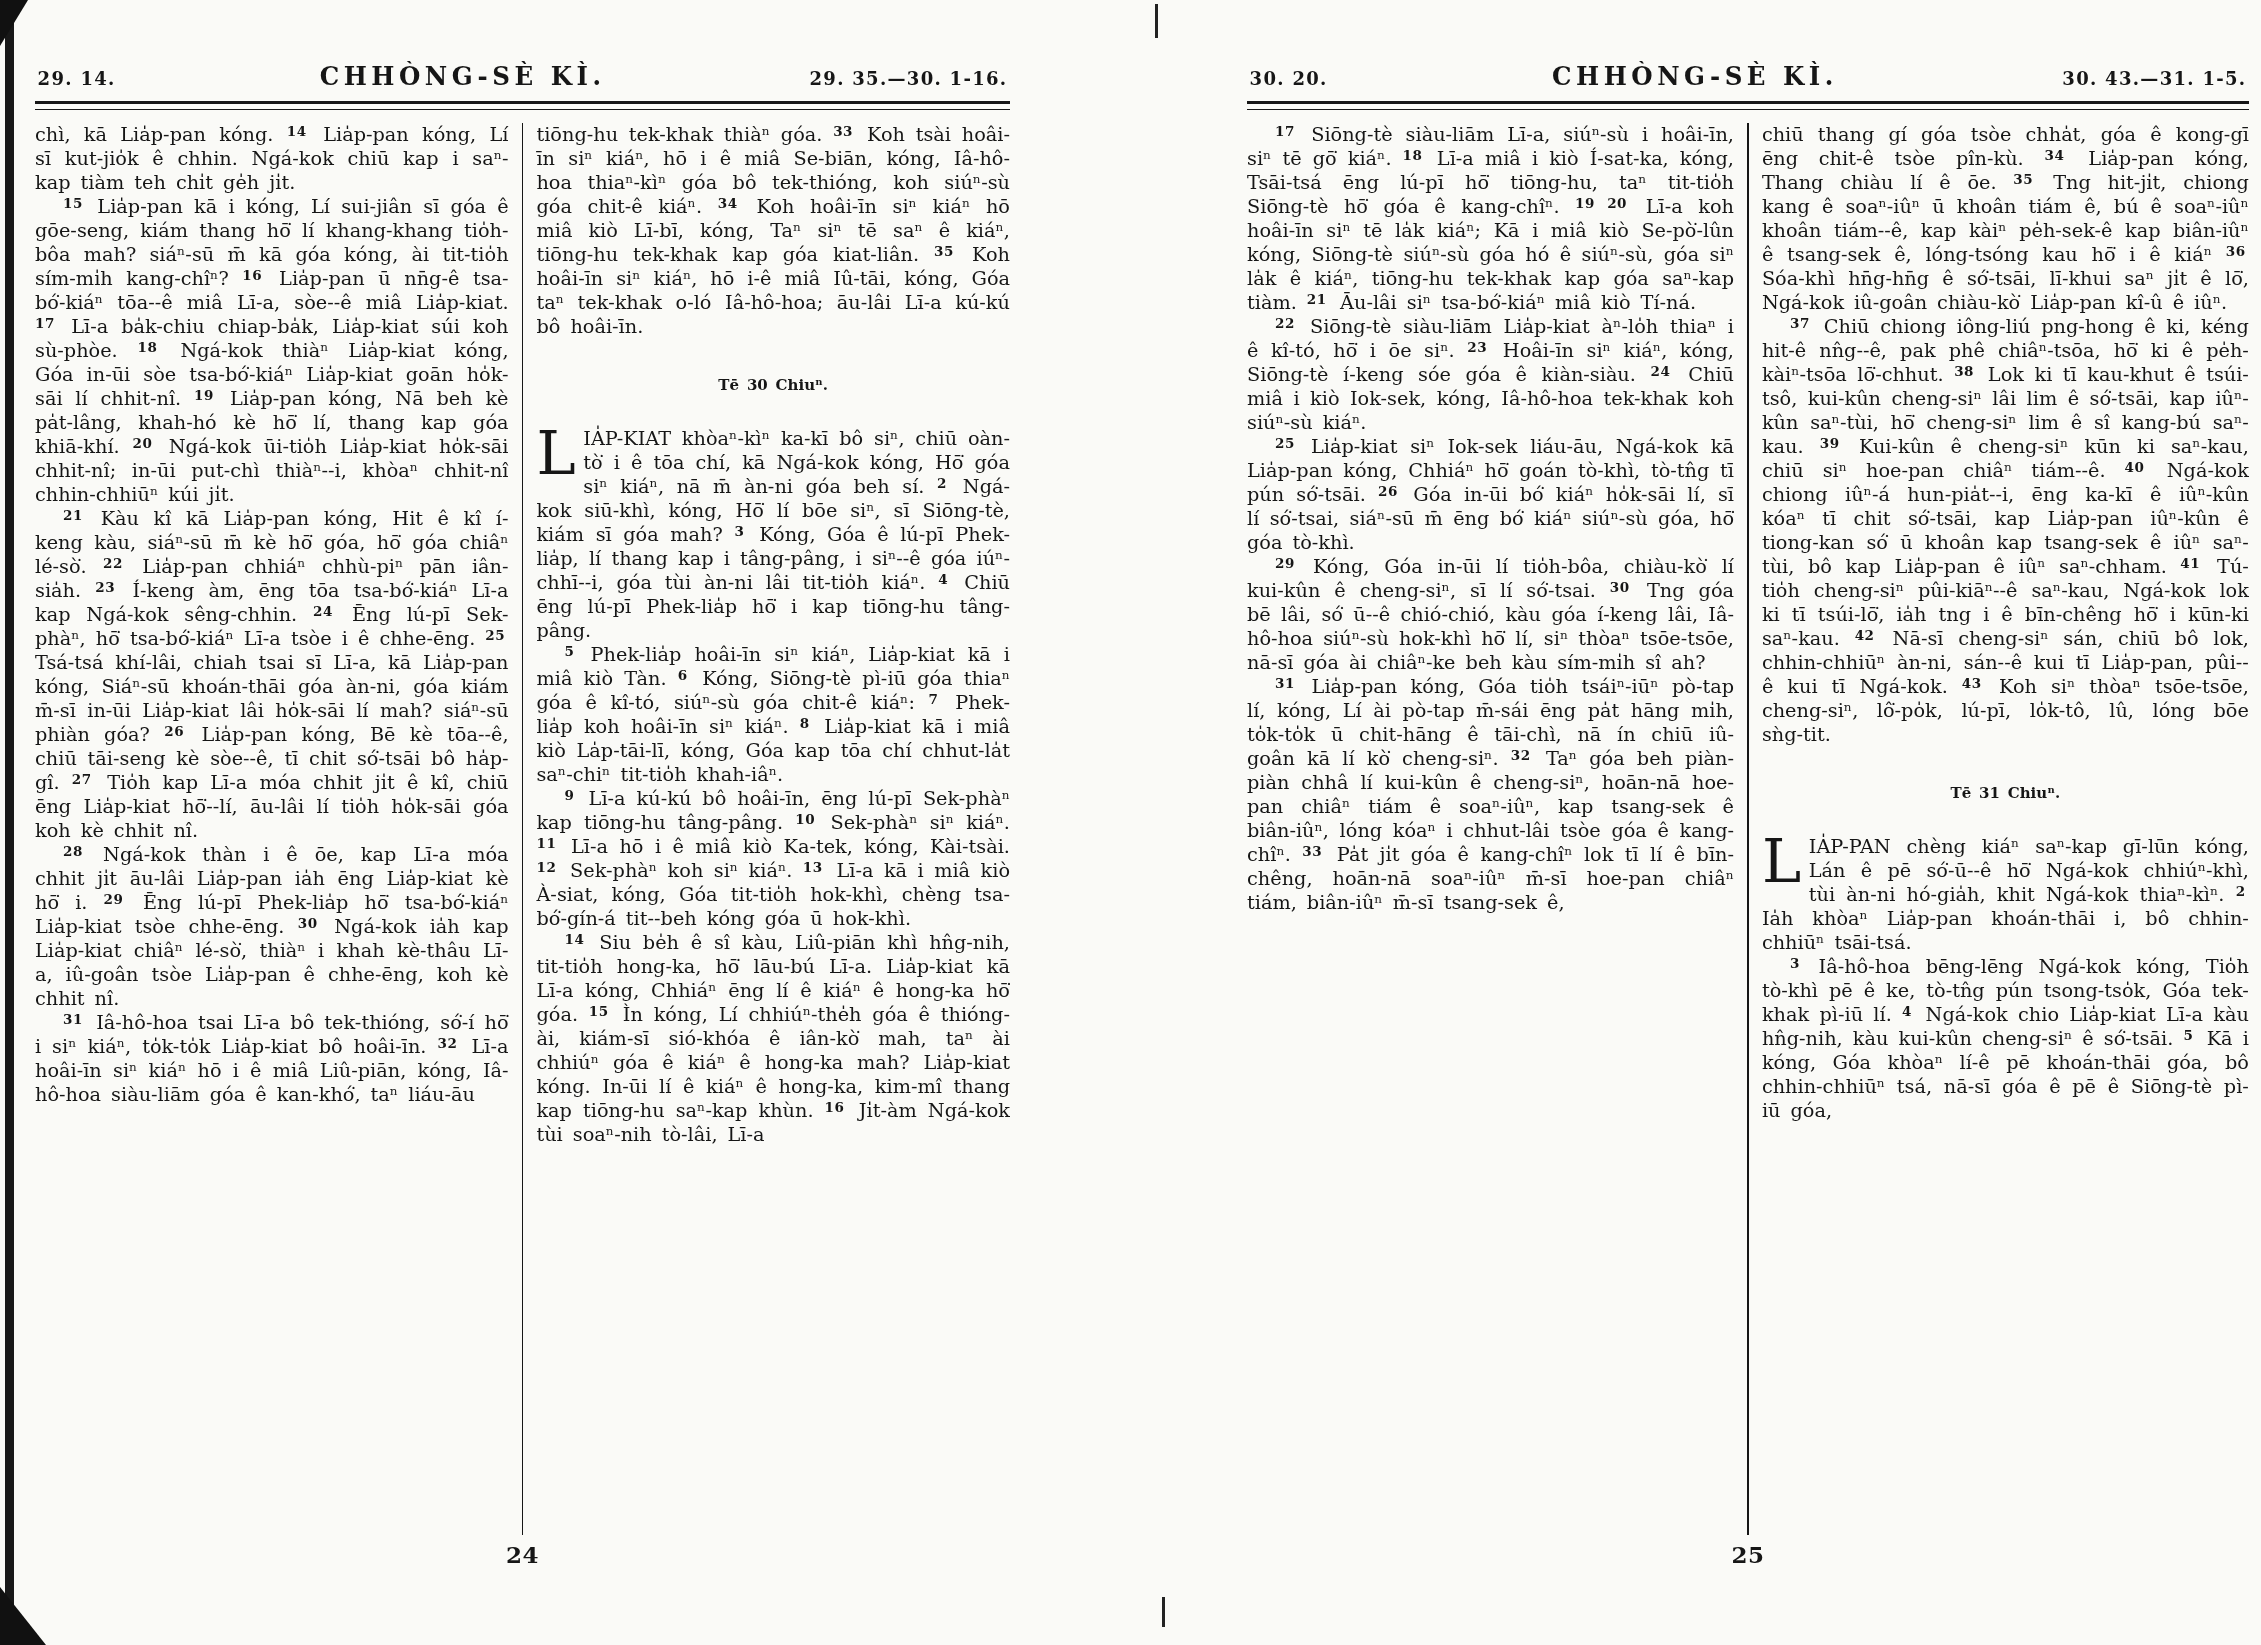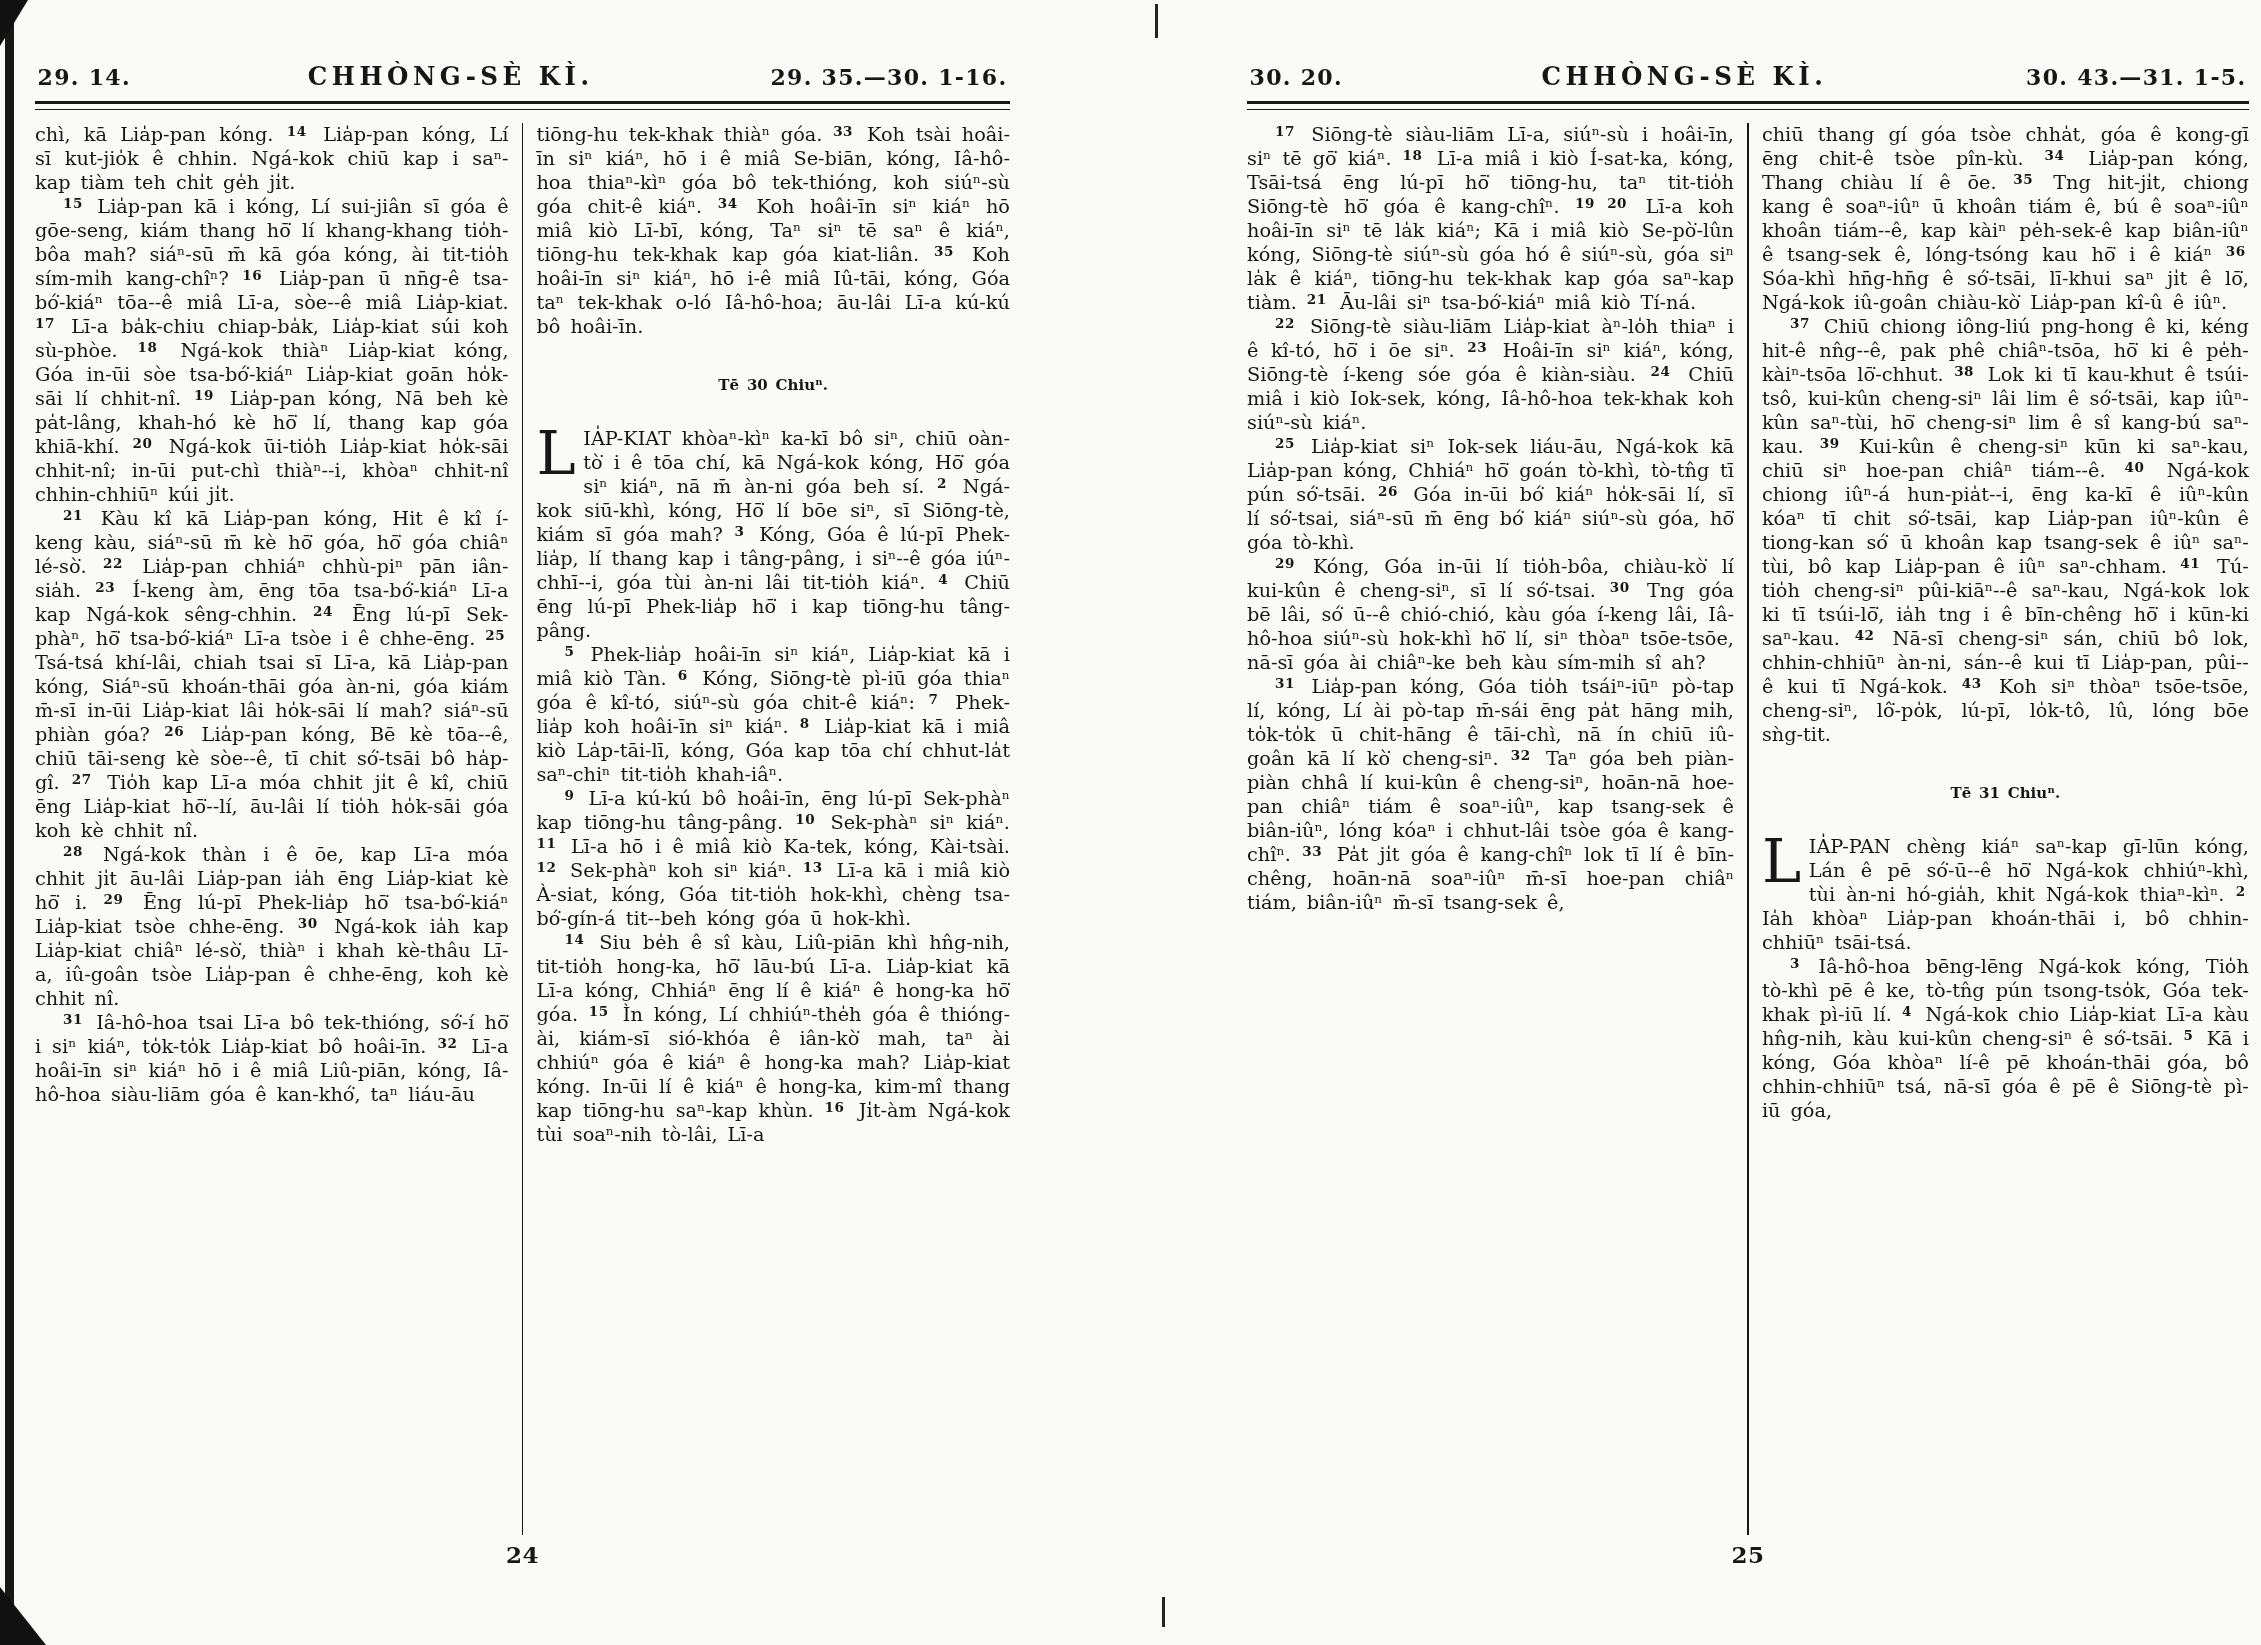--- a/index.html
+++ b/index.html
@@ -21,21 +21,21 @@
   .tick-bottom{position:absolute;left:1162px;top:1597px;width:2.6px;height:30px;background:#222;}
 
   .page{position:absolute;top:62px;}
   #page-left{left:35px;width:975px;}
   #page-right{left:1247px;width:1002px;}
 
   .running-head{
     display:flex;justify-content:space-between;align-items:baseline;
     padding:0 2.6px 10.3px 2.6px;
   }
-  .head-ref{font-size:22px;font-weight:bold;letter-spacing:1.3px;white-space:nowrap;}
+  .head-ref{font-size:18px;font-weight:bold;letter-spacing:1.3px;white-space:nowrap;}
   .head-ref.right{text-align:right;}
   .head-title{
     font-size:24.5px;font-weight:bold;letter-spacing:4.5px;white-space:nowrap;
     transform:scaleY(1.05);
   }
   .double-rule{
     border-top:3.2px solid #161616;
     border-bottom:1.9px solid #161616;
     height:4.5px;
     margin-bottom:13px;

